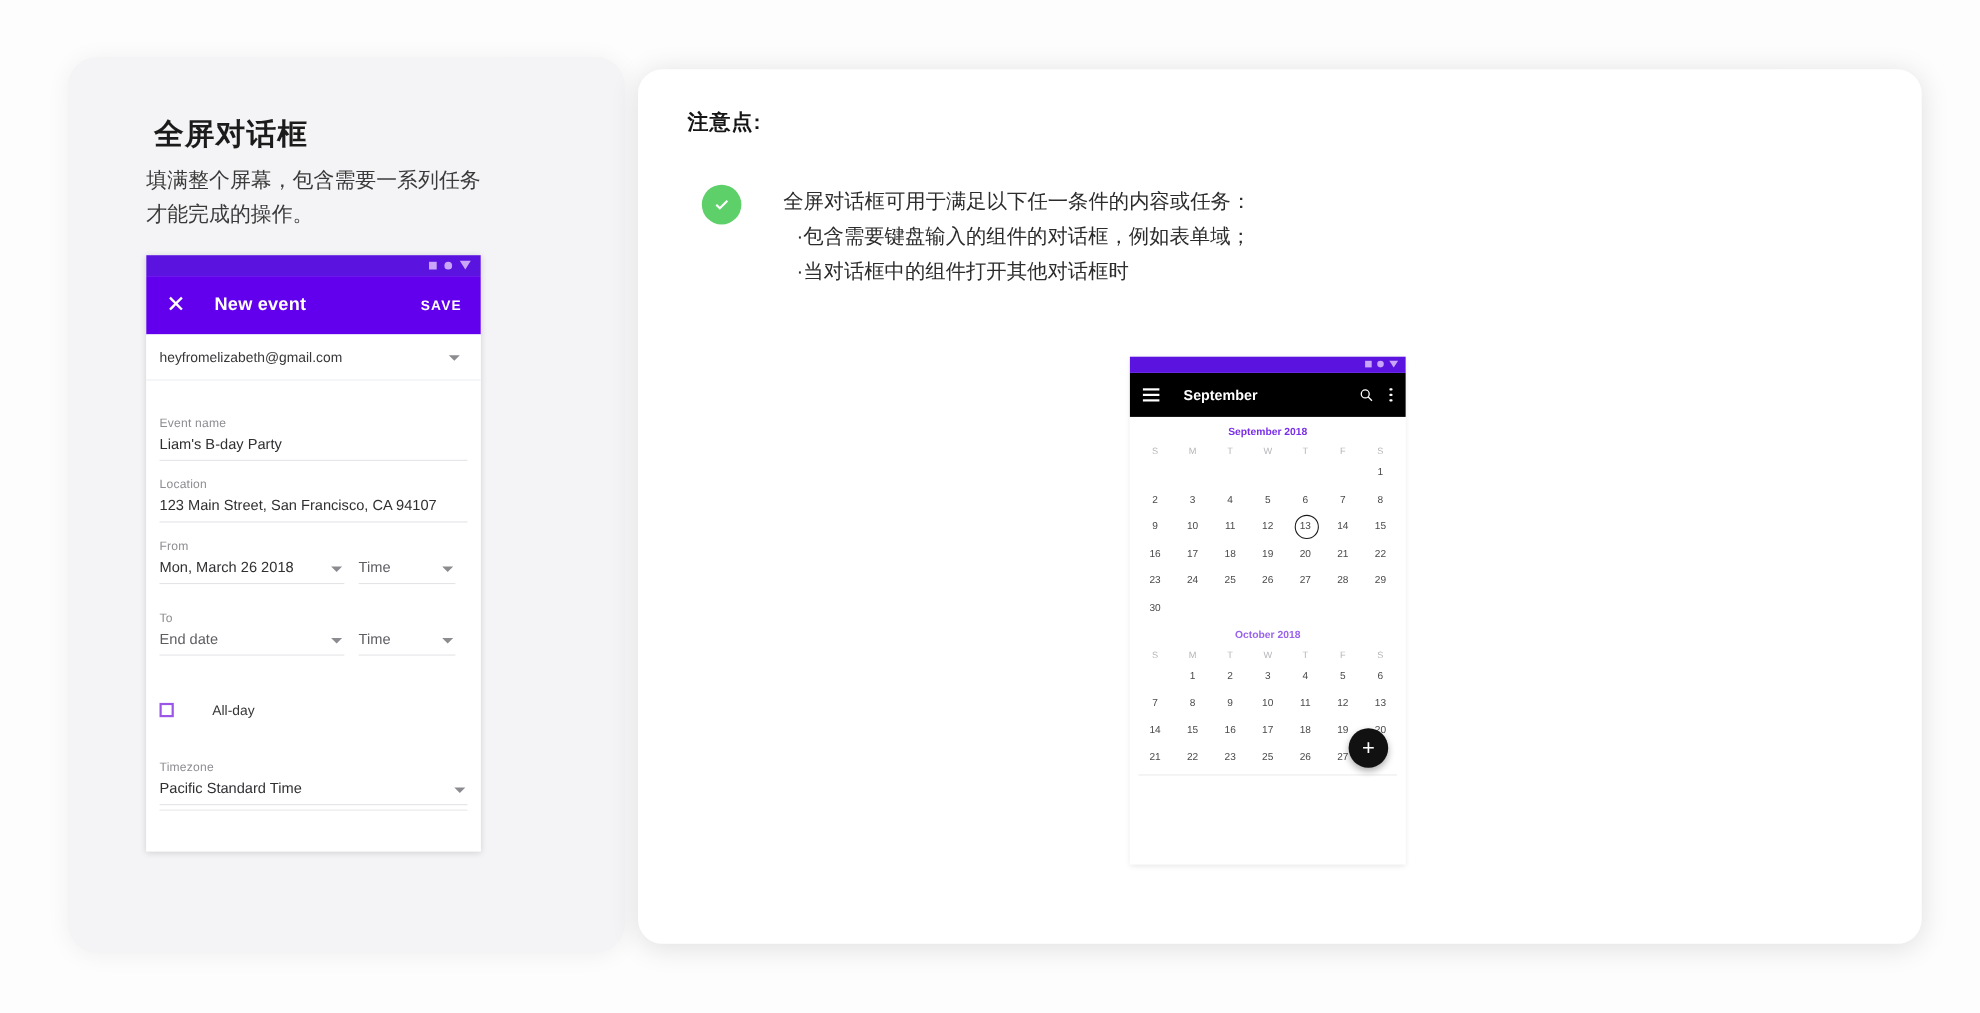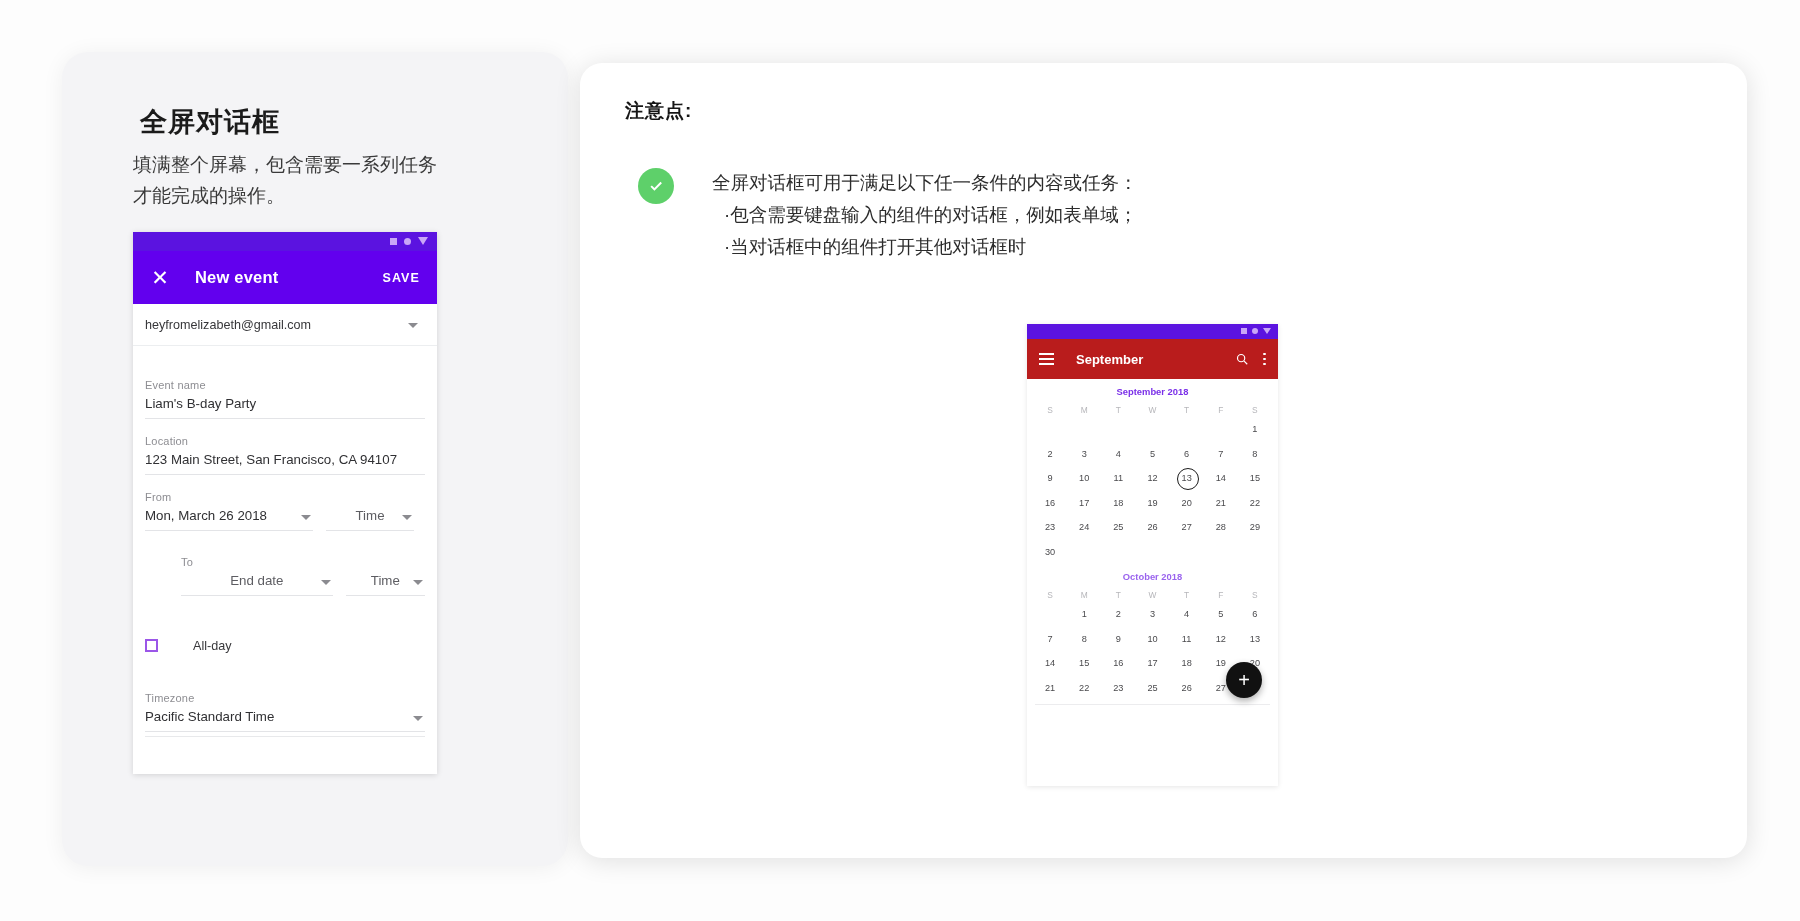--- a/index.html
+++ b/index.html
@@ -79,21 +79,21 @@
   .caret {
     width: 0; height: 0;
     border-left: 5px solid transparent; border-right: 5px solid transparent;
     border-top: 5px solid #8b8b90;
   }
   .acct-caret { position: absolute; right: 19px; top: 19px; }
 
   .field { position: absolute; }
   .f-label { font-size: 11px; color: #8d8d92; letter-spacing: .2px; }
   .f-value { font-size: 13.3px; color: #303033; margin-top: 5px; }
-  .f-value.ph { color: #5d5d62; text-align: center; }
+  .f-value.ph { color: #5d5d62; }
   .f-rule { border-bottom: 1px solid #e3e4e7; margin-top: 7px; }
 
   .dual { display: flex; }
   .dual .col-a { width: 168px; position: relative; }
   .dual .col-b { width: 88px; position: relative; margin-left: 13px; }
   .mini-caret { position: absolute; right: 2px; bottom: 11px; }
 
   .allday-row {
     position: absolute; left: 12px; top: 335px;
     display: flex; 
@@ -137,21 +137,21 @@
     width: 251px; height: 462px;
     background: #ffffff;
     overflow: hidden;
     box-shadow: 0 1px 5px rgba(0,0,0,0.10);
   }
   .cal-statusbar { position: relative; height: 15px; background: #5b13e0; }
   .cal-sb-icons { position: absolute; right: 7px; top: 4px; display: flex; align-items: center; gap: 5px; }
   .cal-sb-sq { width: 6px; height: 6px; background: #c9a6f7; }
   .cal-sb-ci { width: 6px; height: 6px; background: #c9a6f7; border-radius: 50%; }
   .cal-sb-tr { width: 0; height: 0; border-left: 4px solid transparent; border-right: 4px solid transparent; border-top: 6px solid #c9a6f7; }
-  .cal-appbar { height: 40px; background: #b91c1c; display: flex; align-items: center; }
+  .cal-appbar { height: 40px; background: #000000; display: flex; align-items: center; }
   .hamb { margin-left: 12px; display: flex; flex-direction: column; gap: 3px; }
   .hamb i { display: block; width: 15px; height: 1.8px; background: #fff; }
   .cal-month { margin-left: 22px; color: #ffffff; font-size: 13px; font-weight: bold; }
   .cal-actions { margin-left: auto; display: flex; align-items: center; gap: 14px; margin-right: 12px; }
   .srch svg { width: 14px; height: 14px; display: block; }
   .dots { display: flex; flex-direction: column; gap: 2.4px; }
   .dots i { width: 2.6px; height: 2.6px; background: #fff; border-radius: 50%; display: block; }
 
   .cal-scroll { position: relative; }
   .cal-mtitle {
@@ -237,21 +237,21 @@
           <span class="caret mini-caret"></span>
         </div>
         <div class="col-b">
           <div class="f-label">&nbsp;</div>
           <div class="f-value ph">Time</div>
           <div class="f-rule"></div>
           <span class="caret mini-caret"></span>
         </div>
       </div>
 
-      <div class="field dual" style="left:12px; right:12px; top:252px;margin-left:36px;">
+      <div class="field dual" style="left:12px; right:12px; top:252px;">
         <div class="col-a">
           <div class="f-label">To</div>
           <div class="f-value ph">End date</div>
           <div class="f-rule"></div>
           <span class="caret mini-caret"></span>
         </div>
         <div class="col-b">
           <div class="f-label">&nbsp;</div>
           <div class="f-value ph">Time</div>
           <div class="f-rule"></div>

